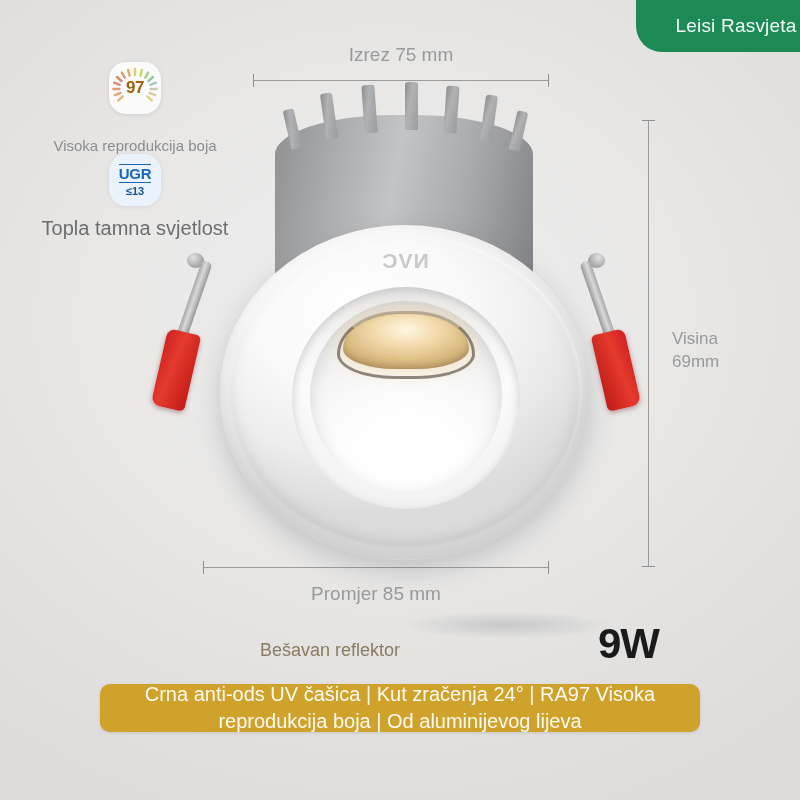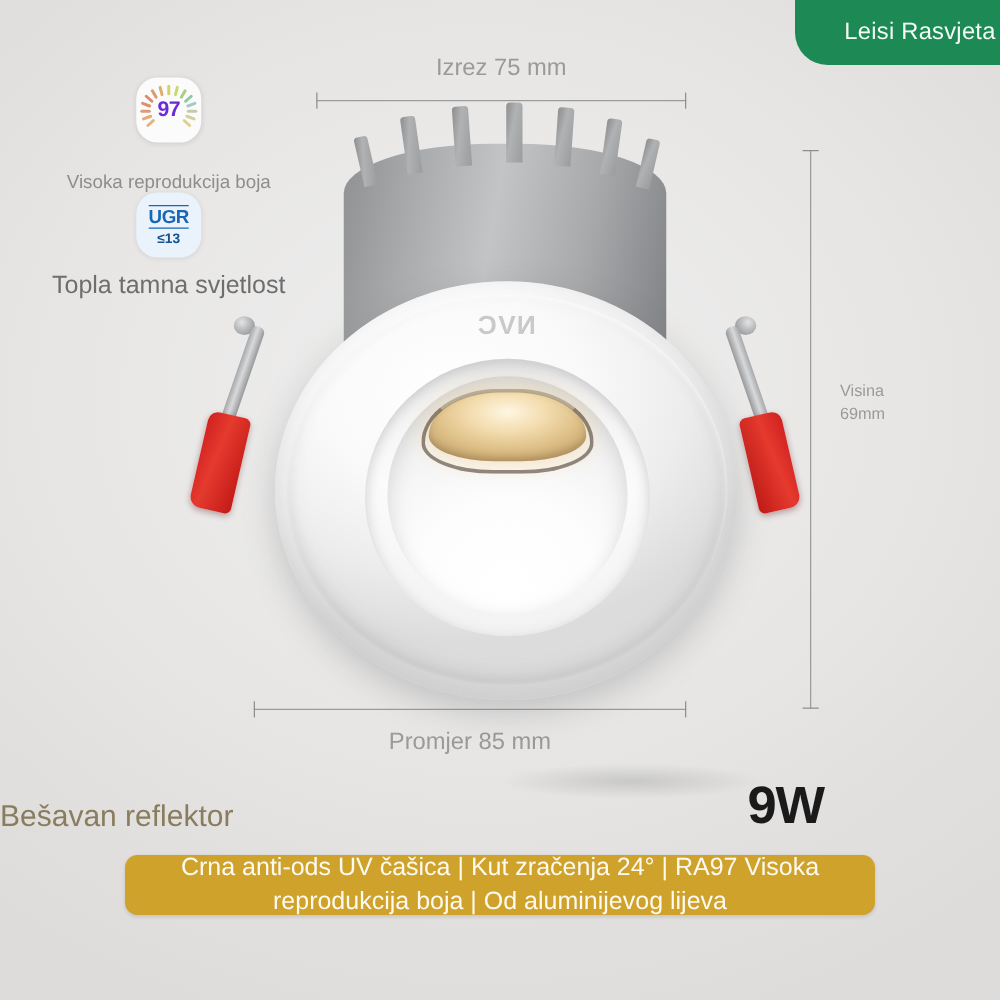--- a/index.html
+++ b/index.html
@@ -32,21 +32,21 @@
   #feat-ugr{left:28px;top:154px;width:214px;}
 
   .badge-icon{
     width:52px;height:52px;border-radius:17px;
     background:#fbfbfb;
     box-shadow:0 1px 4px rgba(0,0,0,.10);
     position:relative;display:flex;align-items:center;justify-content:center;
   }
   .badge-icon svg{position:absolute;inset:0;}
   .cri-num{
-    position:relative;font-size:17px;font-weight:bold;color:#6d28d9;
+    position:relative;font-size:17px;font-weight:bold;color:#a16207;
     letter-spacing:-.5px;z-index:2;
   }
   .ugr-box{
     width:52px;height:52px;border-radius:17px;
     background:#eaf3fb;
     box-shadow:0 1px 4px rgba(0,0,0,.08);
     display:flex;flex-direction:column;align-items:center;justify-content:center;
     line-height:1;
   }
   .ugr-main{
@@ -60,21 +60,21 @@
     margin-top:23px;text-align:center;color:#8d8d8d;font-size:15px;line-height:1.15;
   }
   #feat-ugr .feat-label{
     margin-top:10px;color:#6e6e6e;font-size:20px;line-height:1.25;
   }
 
   
   .dim-text{position:absolute;color:#9a9a9a;}
   #dim-top-label{left:253px;top:44px;width:296px;text-align:center;font-size:19px;}
   #dim-bottom-label{left:203px;top:583px;width:346px;text-align:center;font-size:19px;}
-  #dim-right-label{left:672px;top:304px;font-size:13px;line-height:1.35;color:#9a9a9a;}
+  #dim-right-label{left:672px;top:328px;font-size:17px;line-height:1.35;color:#9a9a9a;}
 
   .hline{position:absolute;height:1px;background:#9b9b9b;}
   .vline{position:absolute;width:1px;background:#9b9b9b;}
   .cap-v{position:absolute;width:1px;height:13px;background:#8f8f8f;}
   .cap-h{position:absolute;height:1px;width:13px;background:#8f8f8f;}
 
   #dim-top-line{left:253px;top:80px;width:296px;}
   #dim-top-cap-l{left:253px;top:74px;}
   #dim-top-cap-r{left:548px;top:74px;}
 
@@ -168,22 +168,22 @@
     box-shadow:0 2px 5px rgba(90,10,10,.35);
   }
   
   #product-shadow{
     position:absolute;left:190px;top:520px;width:300px;height:40px;border-radius:50%;
     background:radial-gradient(ellipse 50% 50% at 50% 50%, rgba(120,120,122,.26) 0%, rgba(120,120,122,0) 70%);
   }
 
   
   #caption-reflector{
-    position:absolute;left:0;top:640px;width:660px;
-    color:#8a7c5e;font-size:24px;
+    position:absolute;left:0;top:640px;width:660px;text-align:center;
+    color:#8a7c5e;font-size:18px;
   }
   #watt{
     position:absolute;left:598px;top:620px;
     color:#1a1a1a;font-size:42px;font-weight:bold;letter-spacing:-1px;
   }
   #spec-banner{
     position:absolute;left:100px;top:684px;width:600px;height:48px;
     background:#cfa22c;border-radius:10px;
     display:flex;align-items:center;justify-content:center;
     box-shadow:0 1px 3px rgba(0,0,0,.12);

